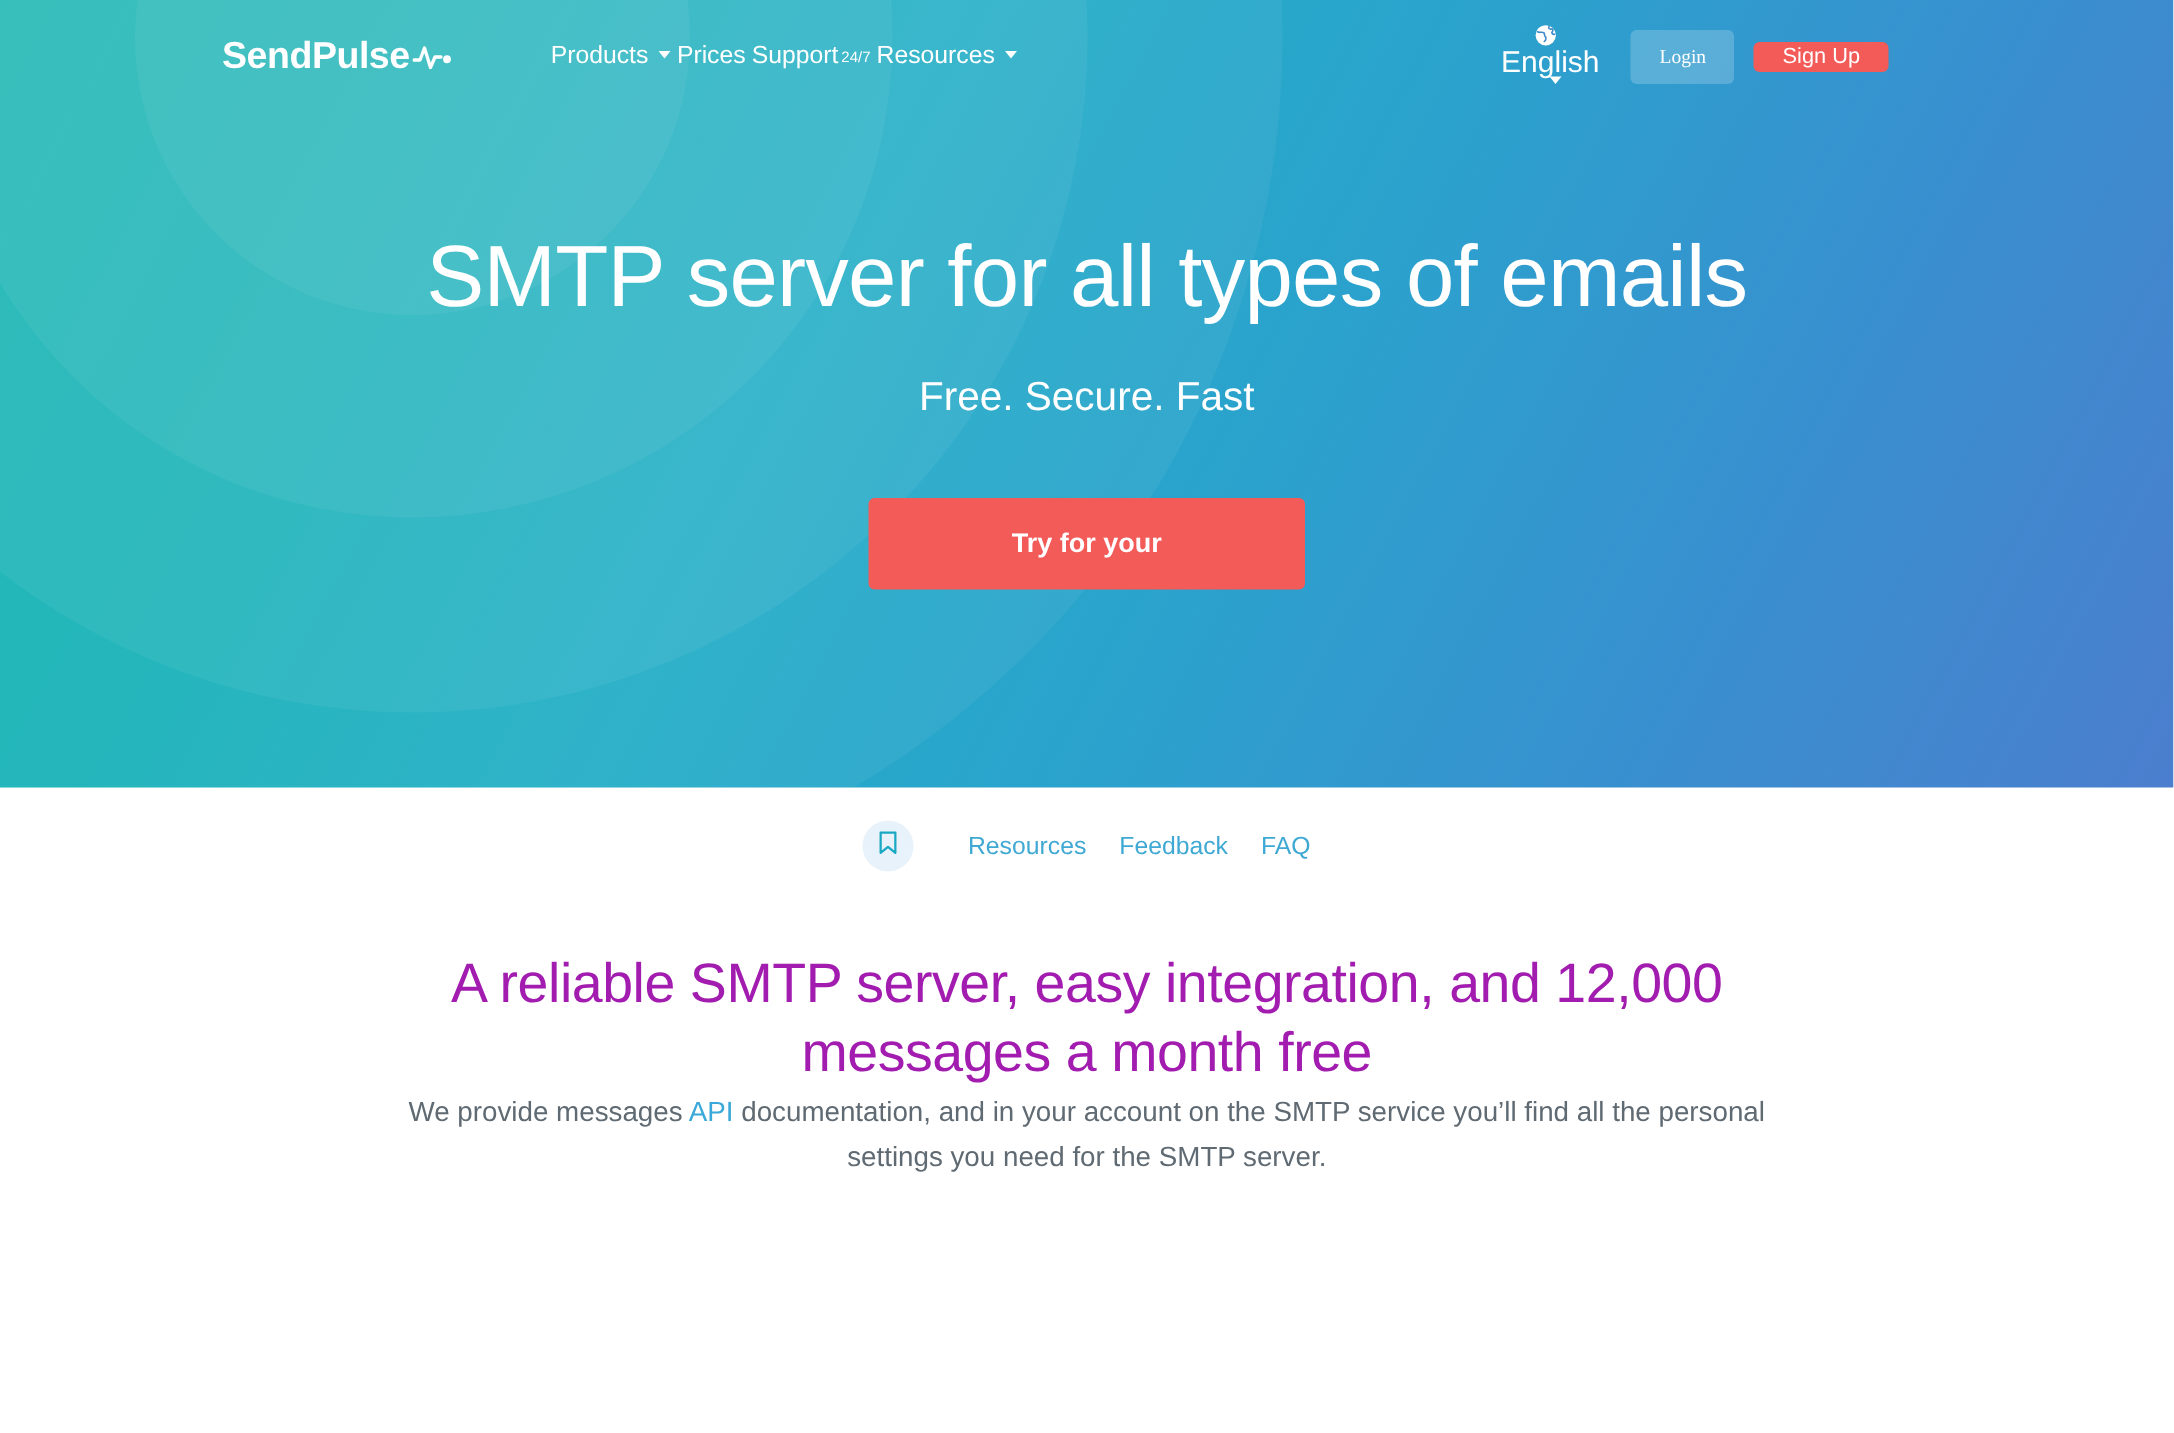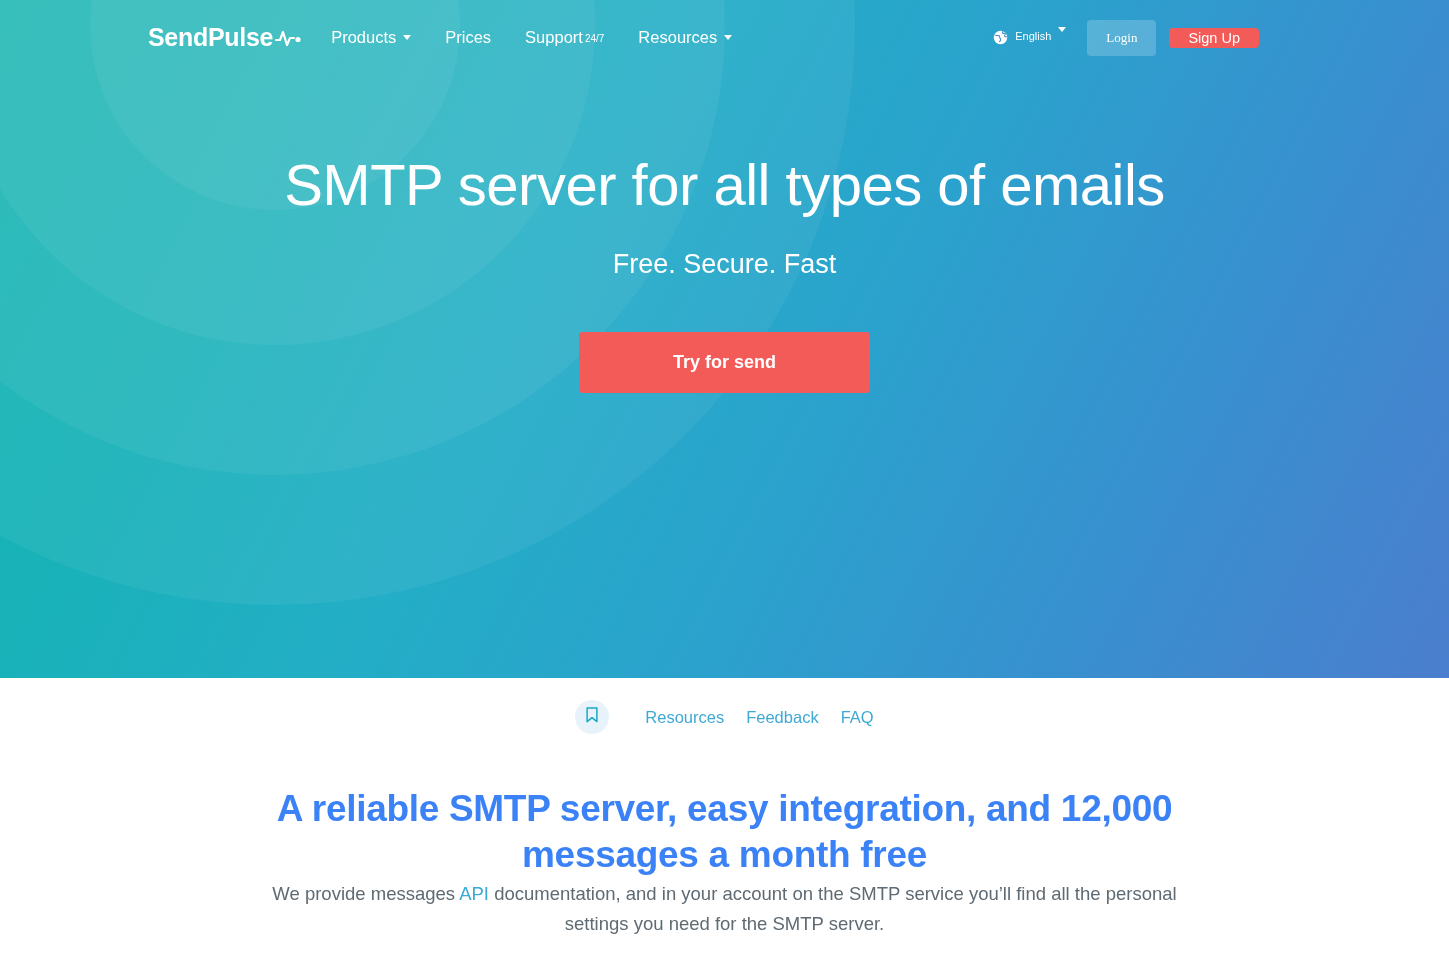--- a/index.html
+++ b/index.html
@@ -9,21 +9,21 @@
     height: 955px;
     background: #ffffff;
     font-family: "Liberation Sans", sans-serif;
     overflow: hidden;
   }
 
   
   .hero {
     position: relative;
     width: 1449px;
-    height: 678px;
+    height: 525px;
     overflow: hidden;
     background: linear-gradient(118deg, #14b5b0 0%, #18b2b8 18%, #23aec6 38%, #2ba2cd 58%, #3890cf 78%, #4b7ece 100%);
   }
 
   .hero-rings {
     position: absolute;
     left: 0; top: 0;
     width: 1449px; height: 525px;
     pointer-events: none;
   }
@@ -56,22 +56,21 @@
     font-weight: bold;
     letter-spacing: -0.3px;
     text-decoration: none;
     margin-top: -10px;
   }
   .logo-pulse { margin-left: 2px; display: inline-flex; align-items: center; }
 
   .nav-links {
     display: flex;
     align-items: center;
-    gap: 30px;
-    margin-left: 22px;
+    margin-left: 58px;
     margin-top: -10px;
   }
   .nav-link {
     color: #ffffff;
     font-size: 16.5px;
     text-decoration: none;
     white-space: nowrap;
     display: inline-flex;
     align-items: baseline;
     padding: 6px 2px;
@@ -95,26 +94,27 @@
 
   .nav-right {
     margin-left: auto;
     display: flex;
     align-items: center;
     gap: 13px;
     margin-top: -10px;
   }
   .lang {
     display: inline-flex;
-    align-items: flex-start;
-    color: #ffffff;
-    font-size: 11px;
+    align-items: center;
+    color: #ffffff;
+    font-size: 20px;
     text-decoration: none;
     padding: 6px 4px;
     margin-right: 4px;
+    flex-direction: column;
   }
   .globe-icon { margin-right: 7px; display: inline-flex; }
 
   .btn-login {
     background: rgba(255,255,255,0.20);
     color: #ffffff;
     font-size: 13px;
     border: none;
     border-radius: 4px;
     padding: 10px 19px;
@@ -190,22 +190,22 @@
     text-decoration: none;
   }
 
   
   .main {
     padding-top: 52px;
     text-align: center;
   }
   .main-title {
     font-size: 37px;
-    font-weight: bold;
-    color: #3b82f6;
+    font-weight: normal;
+    color: #a21caf;
     line-height: 1.25;
     max-width: 960px;
     margin: 0 auto;
     letter-spacing: -0.3px;
   }
   .main-para {
     margin: 40px auto 0;
     max-width: 930px;
     font-size: 18.5px;
     line-height: 1.63;
@@ -275,21 +275,21 @@
 
       <button class="btn-login">Login</button>
       <button class="btn-signup">Sign Up</button>
     </div>
   </nav>
 
   <div class="hero-body">
     <h1 class="hero-title">SMTP server for all types of emails</h1>
     <div class="hero-sub">Free. Secure. Fast</div>
     <div class="hero-cta-wrap">
-      <button class="btn-try">Try for send</button>
+      <button class="btn-try">Try for your</button>
     </div>
   </div>
 </div>
 
 <div class="subnav">
   <div class="bookmark-circle">
     <span>
       <svg width="12" height="16" viewBox="0 0 12 16">
         <path d="M1.1 1.1 H10.9 V14.6 L6 10.6 L1.1 14.6 Z" fill="none" stroke="#19a8c4" stroke-width="1.5" stroke-linejoin="round"></path>
       </svg>

